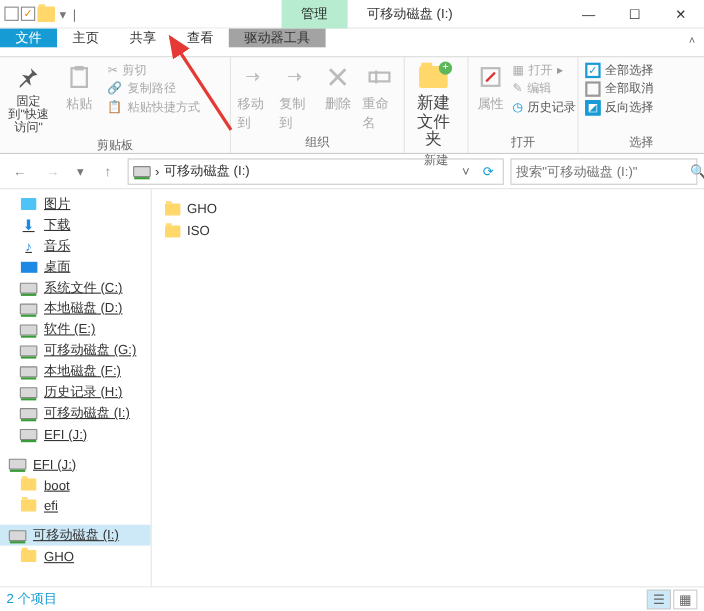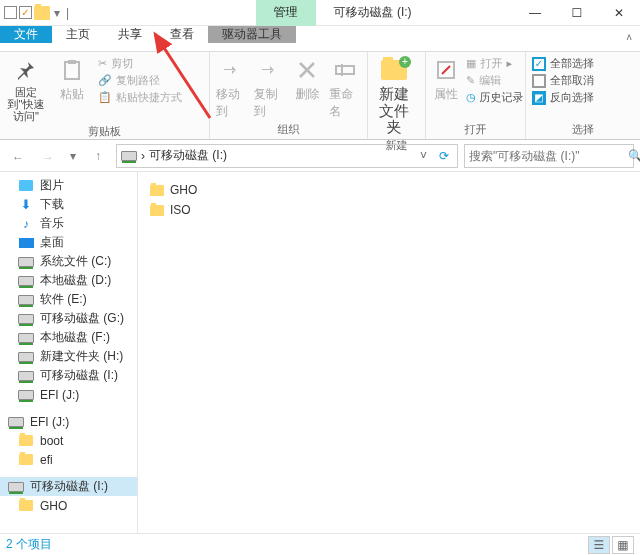--- a/index.html
+++ b/index.html
@@ -48,21 +48,21 @@
   .addr { flex:1; height:24px; border:1px solid #ccc; display:flex; align-items:center; padding:0 4px; gap:4px; }
   .addr .drop{margin-left:auto;color:#666;padding:0 4px;}
   .addr .refresh{color:#169bd5;padding:0 4px;}
   .search { width:170px; height:24px; border:1px solid #ccc; display:flex; align-items:center; padding:0 4px; color:#888; gap:4px;}
   .search input{border:none;outline:none;flex:1;font-size:12px;color:#888;}
   .search .mag{color:#555;}
 
   
   .body { display:flex; height: calc(555px - 26px - 26px - 88px - 32px - 22px); }
   .navpane { width:138px; border-right:1px solid #e5e5e5; overflow:hidden; padding-top:4px; }
-  .navitem { display:flex; align-items:center; gap:6px; padding:2px 4px 2px 18px; height:19px; white-space:nowrap; }
+  .navitem { display:flex; align-items:center; gap:6px; padding:2px 4px 2px 18px; height:19px; white-space:nowrap;text-decoration:underline; }
   .navitem.sel { background:#cde8f6; }
   .navitem.lvl1{padding-left:8px;}
   .navitem .ic2{width:16px;height:14px;display:flex;align-items:center;justify-content:center;}
   .folder-ic{width:14px;height:11px;background:#ffd76a;border-radius:1px;position:relative;}
   .folder-ic::before{content:"";position:absolute;top:-2px;left:1px;width:5px;height:2px;background:#ffd76a;}
   .drive-ic{width:16px;height:10px;background:#d8d8d8;border:1px solid #888;border-radius:1px;position:relative;}
   .drive-ic::after{content:"";position:absolute;bottom:-3px;left:0;right:0;height:2px;background:#3a9b3a;}
   .drive-ic.usb::after{background:#3a9b3a;}
 
   .content { flex:1; padding:8px; }
@@ -321,21 +321,21 @@
       <div class="navitem lvl2">
         <span class="ic2">
           <span class="drive-ic"></span>
         </span>
         <span>本地磁盘 (F:)</span>
       </div>
       <div class="navitem lvl2">
         <span class="ic2">
           <span class="drive-ic"></span>
         </span>
-        <span>新建文件夹 (H:)</span>
+        <span>历史记录 (H:)</span>
       </div>
       <div class="navitem lvl2">
         <span class="ic2">
           <span class="drive-ic"></span>
         </span>
         <span>可移动磁盘 (I:)</span>
       </div>
       <div class="navitem lvl2">
         <span class="ic2">
           <span class="drive-ic"></span>

